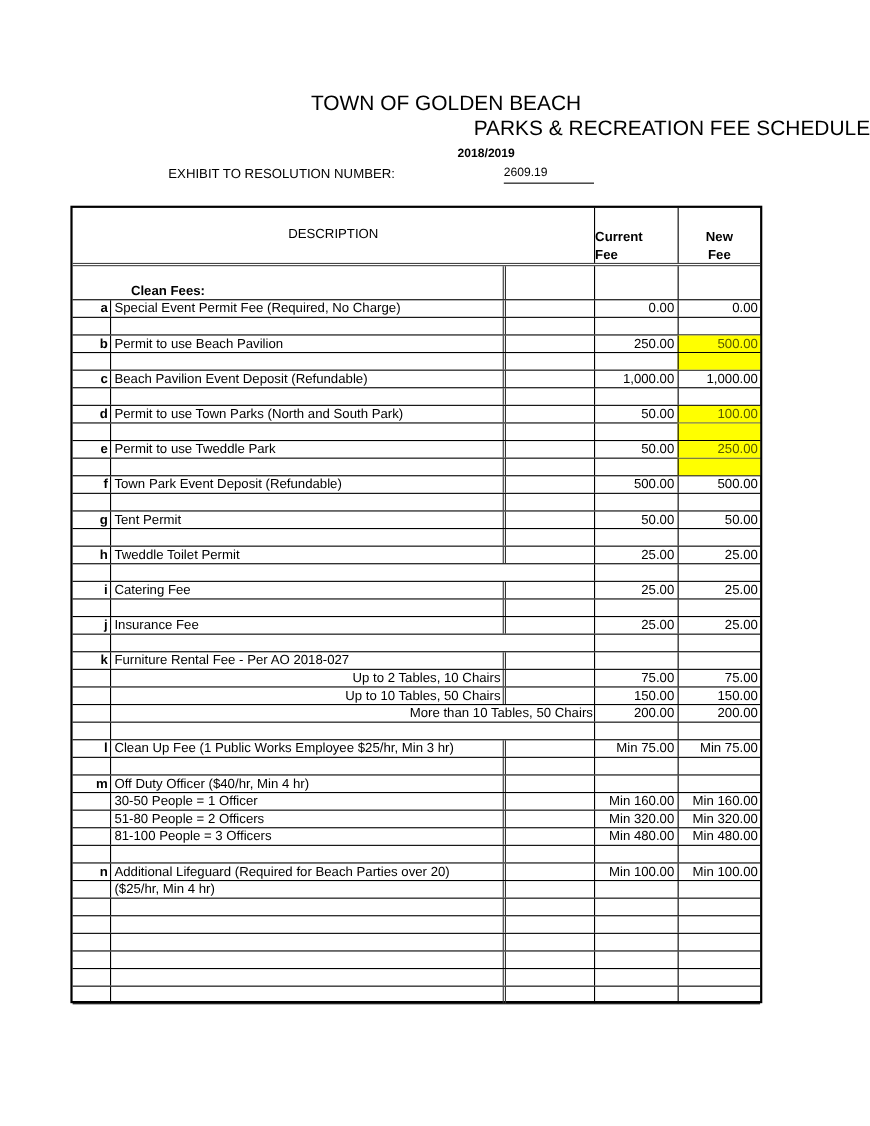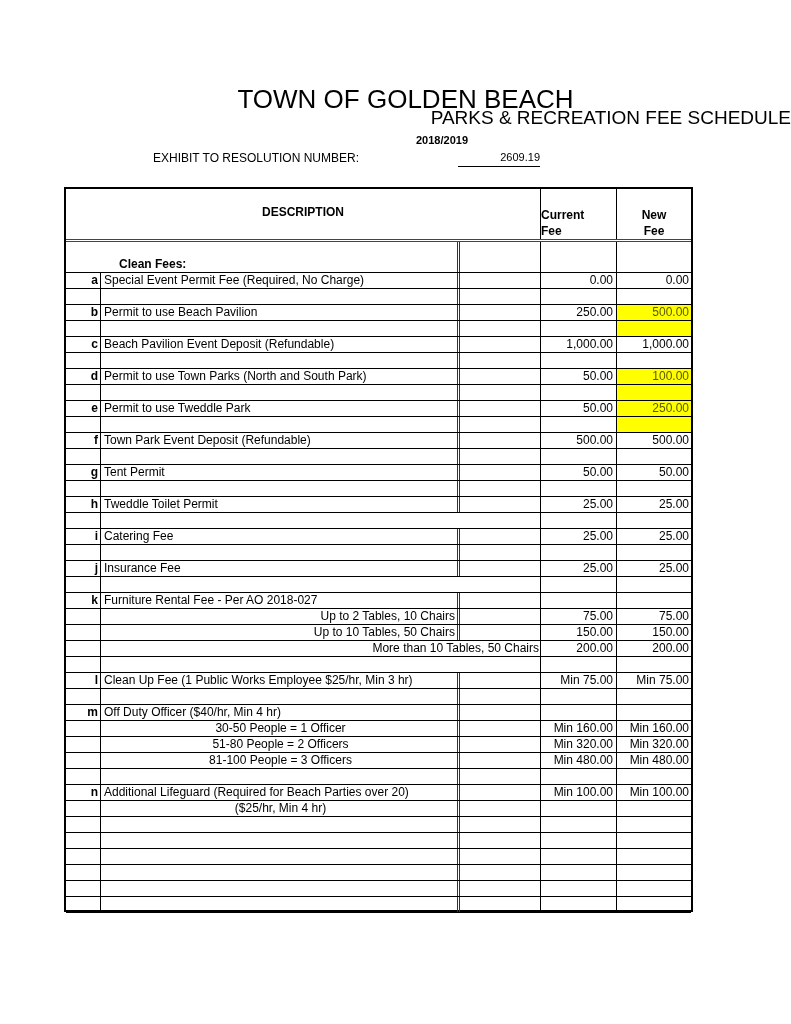--- a/index.html
+++ b/index.html
@@ -1,50 +1,50 @@
 <!DOCTYPE html>
 <html><head>
 <meta charset="utf-8">
 <style>
   html, body { margin: 0; padding: 0; background: #ffffff; }
   body { width: 791px; height: 1024px; position: relative; overflow: hidden;
          font-family: "Liberation Sans", sans-serif; color: #000; }
   .title1 { position: absolute; top: 84px; left: 0; width: 791px; text-align: center;
-            font-size: 26px; padding-left: 20px; box-sizing: border-box; }
+            font-size: 19px; padding-left: 20px; box-sizing: border-box; }
   .title2 { position: absolute; top: 107px; left: 0; width: 791px; text-align: right;
             font-size: 19px; padding-left: 20px; box-sizing: border-box; }
   .year { position: absolute; top: 134px; left: 416px; font-size: 11px; font-weight: bold; }
   .exhibit-label { position: absolute; top: 151px; left: 153px; font-size: 12px; font-weight: normal; text-align: center; }
-  .exhibit-num { position: absolute; top: 151px; left: 458px; width: 82px; text-align: right;
+  .exhibit-num { position: absolute; top: 151px; left: 458px; width: 82px; text-align: left;
                  font-size: 11px; border-bottom: 1px solid #000; padding-bottom: 3px; }
 
   .table { position: absolute; left: 64px; top: 187px; width: 629px; height: 725px;
            border: 2px solid #000; box-sizing: border-box; }
   .hdr { position: absolute; left: 0; top: 0; width: 625px; height: 50px;
          border-bottom: 3px double #444; box-sizing: content-box; }
   .hdr .desc { position: absolute; left: 0; top: 16px; width: 474px; text-align: center;
-               font-size: 12px; font-weight: bold; }
+               font-size: 12px; font-weight: normal; }
   .hdr .cur { position: absolute; left: 474px; top: 0; width: 76px; height: 50px;
               border-left: 1px solid #000; text-align: left; font-size: 12px; font-weight: bold;
               padding-top: 18px; box-sizing: border-box; line-height: 16px; }
   .hdr .new { position: absolute; left: 550px; top: 0; width: 75px; height: 50px;
               border-left: 1px solid #000; text-align: center; font-size: 12px; font-weight: bold;
               padding-top: 18px; box-sizing: border-box; line-height: 16px; }
 
   .body { position: absolute; left: 0; top: 53px; width: 625px; }
   .row { position: relative; height: 16px; border-bottom: 1px solid #000; box-sizing: border-box; }
   .row.tall { height: 31px; border-bottom: 1px solid #000; }
   .cell { position: absolute; top: 0; bottom: 0; font-size: 12px; line-height: 15px;
           white-space: nowrap; overflow: hidden; box-sizing: border-box; }
   .c-letter { left: 0; width: 35px; text-align: right; padding-right: 2px; font-weight: bold;
               border-right: 1px solid #000; }
   .c-desc { left: 35px; width: 359px; padding-left: 3px; border-right: 3px double #333; }
   .c-desc.span { width: 440px; border-right: none; }
   .c-desc.right { text-align: right; padding-right: 2px; }
-  .c-desc.center { text-align: center; }
+  .c-desc.center { }
   .c-extra { left: 394px; width: 80px; }
   .c-cur { left: 474px; width: 76px; text-align: right; padding-right: 3px; border-left: 1px solid #000; }
   .c-new { left: 550px; width: 75px; text-align: right; padding-right: 2px; border-left: 1px solid #000; }
   .yellow { background: #ffff00; color: #5a5a00; }
   .tall .cell { line-height: 15px; padding-top: 15px; }
   .tall .c-letter { border-right: none; }
   .section-label { font-weight: bold; padding-left: 18px !important; }
 </style>
 </head>
 <body>

